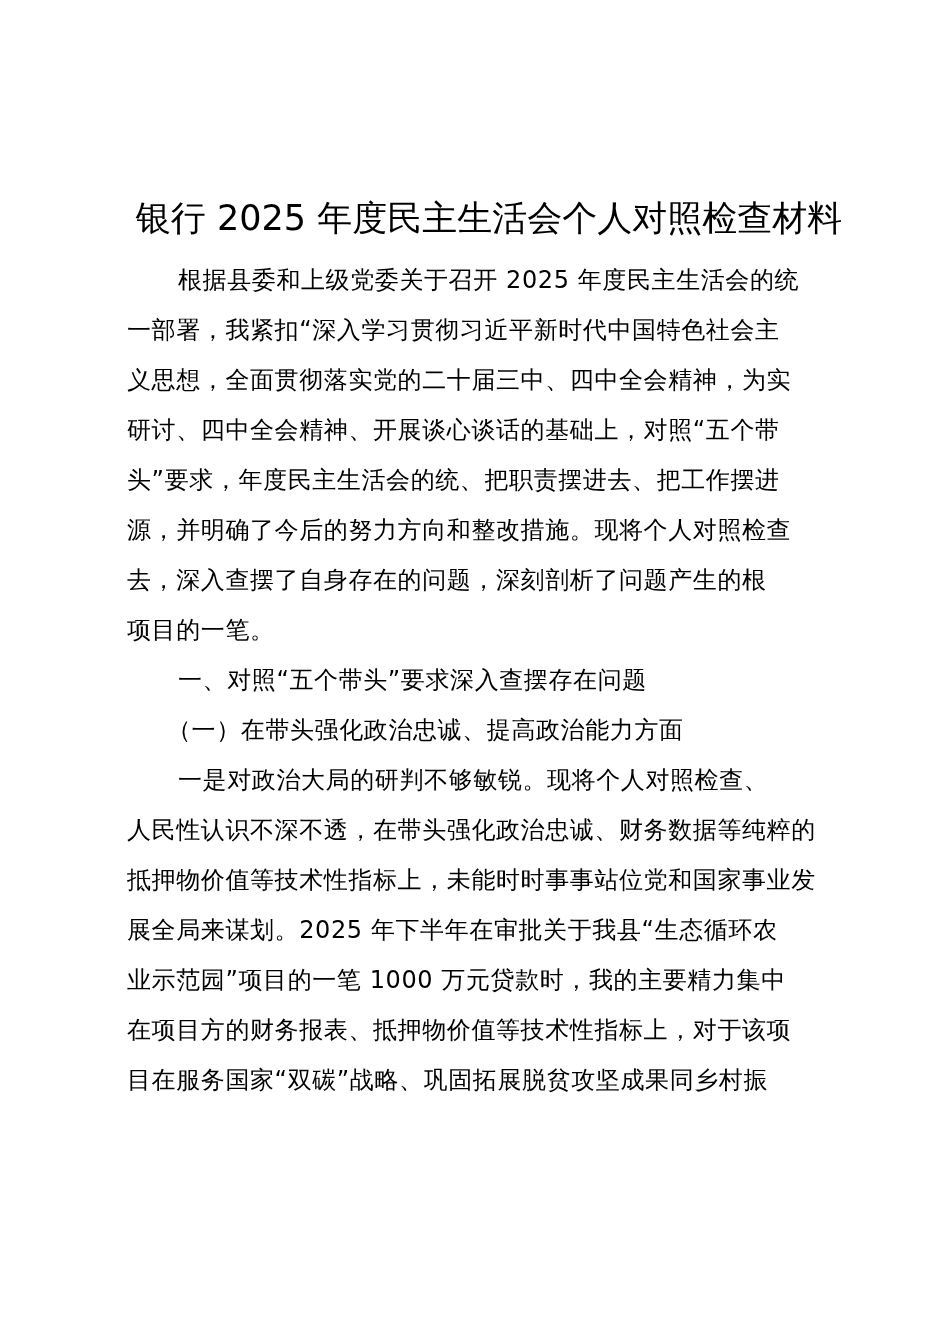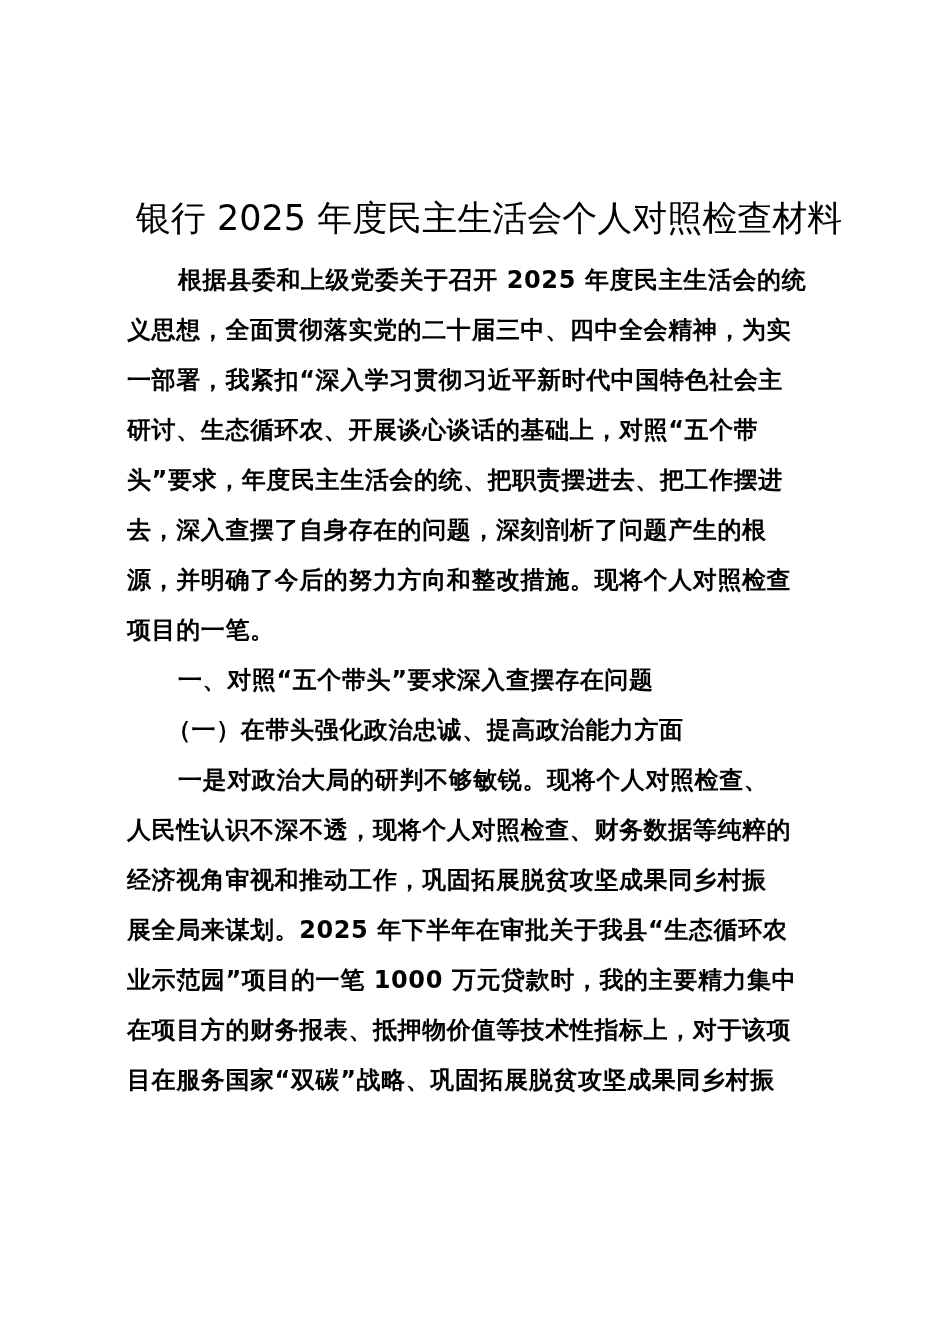--- a/index.html
+++ b/index.html
@@ -41,42 +41,41 @@
     top: 255px;
     width: 706px;
   }
   .line {
     display: block;
     height: 50px;
     line-height: 50px;
     font-size: 24px;
     white-space: nowrap;
     letter-spacing: 0.6px;
-    font-weight: bold;
   }
   .indent { padding-left: 51px; }
 </style>
 </head>
 <body>
 
 <div class="page">
   <h1 class="title">银行 2025 年度民主生活会个人对照检查材料</h1>
 
   <div class="body">
     <span class="line indent">根据县委和上级党委关于召开 2025 年度民主生活会的统</span>
+    <span class="line">一部署，我紧扣“深入学习贯彻习近平新时代中国特色社会主</span>
     <span class="line">义思想，全面贯彻落实党的二十届三中、四中全会精神，为实</span>
-    <span class="line">一部署，我紧扣“深入学习贯彻习近平新时代中国特色社会主</span>
-    <span class="line">研讨、生态循环农、开展谈心谈话的基础上，对照“五个带</span>
+    <span class="line">研讨、四中全会精神、开展谈心谈话的基础上，对照“五个带</span>
     <span class="line">头”要求，年度民主生活会的统、把职责摆进去、把工作摆进</span>
+    <span class="line">源，并明确了今后的努力方向和整改措施。现将个人对照检查</span>
     <span class="line">去，深入查摆了自身存在的问题，深刻剖析了问题产生的根</span>
-    <span class="line">源，并明确了今后的努力方向和整改措施。现将个人对照检查</span>
     <span class="line">项目的一笔。</span>
     <span class="line indent">一、对照“五个带头”要求深入查摆存在问题</span>
     <span class="line indent" style="padding-left:40px">（一）在带头强化政治忠诚、提高政治能力方面</span>
     <span class="line indent">一是对政治大局的研判不够敏锐。现将个人对照检查、</span>
-    <span class="line">人民性认识不深不透，现将个人对照检查、财务数据等纯粹的</span>
-    <span class="line">经济视角审视和推动工作，巩固拓展脱贫攻坚成果同乡村振</span>
+    <span class="line">人民性认识不深不透，在带头强化政治忠诚、财务数据等纯粹的</span>
+    <span class="line">抵押物价值等技术性指标上，未能时时事事站位党和国家事业发</span>
     <span class="line">展全局来谋划。2025 年下半年在审批关于我县“生态循环农</span>
     <span class="line">业示范园”项目的一笔 1000 万元贷款时，我的主要精力集中</span>
     <span class="line">在项目方的财务报表、抵押物价值等技术性指标上，对于该项</span>
     <span class="line">目在服务国家“双碳”战略、巩固拓展脱贫攻坚成果同乡村振</span>
   </div>
 </div>
 
 </body></html>

